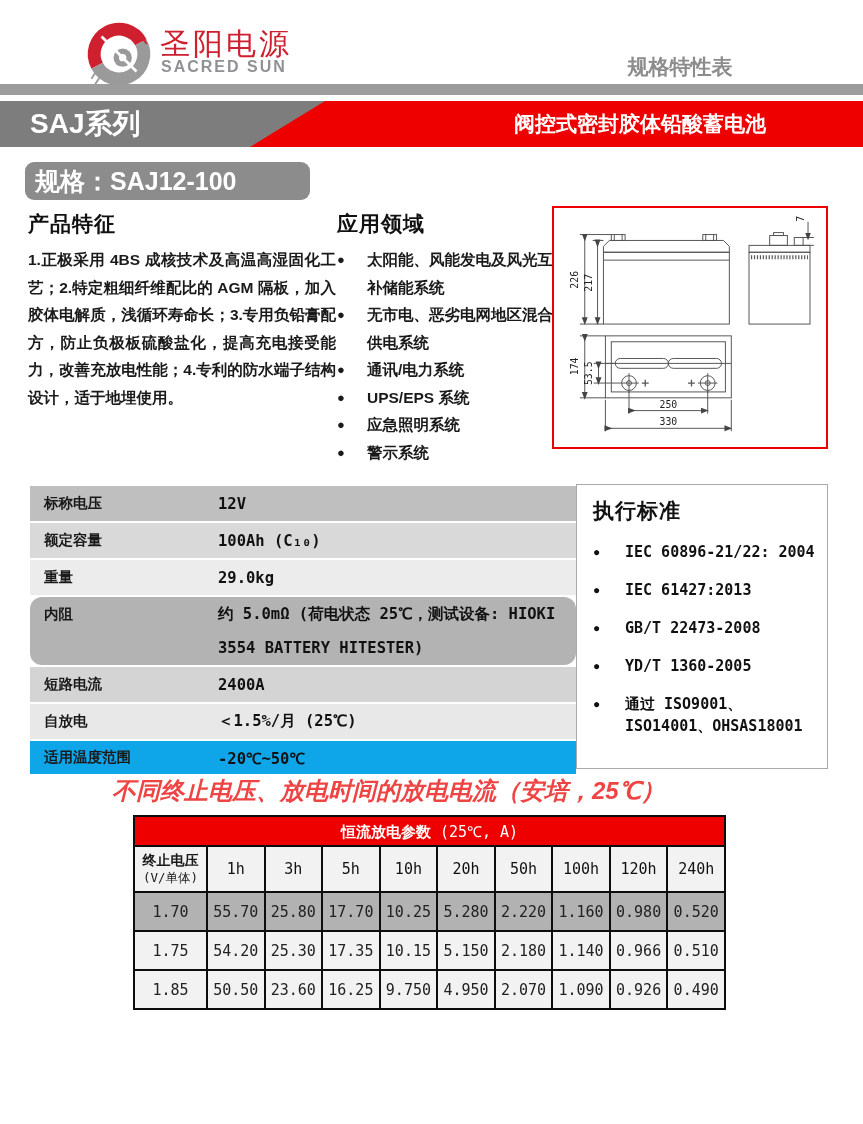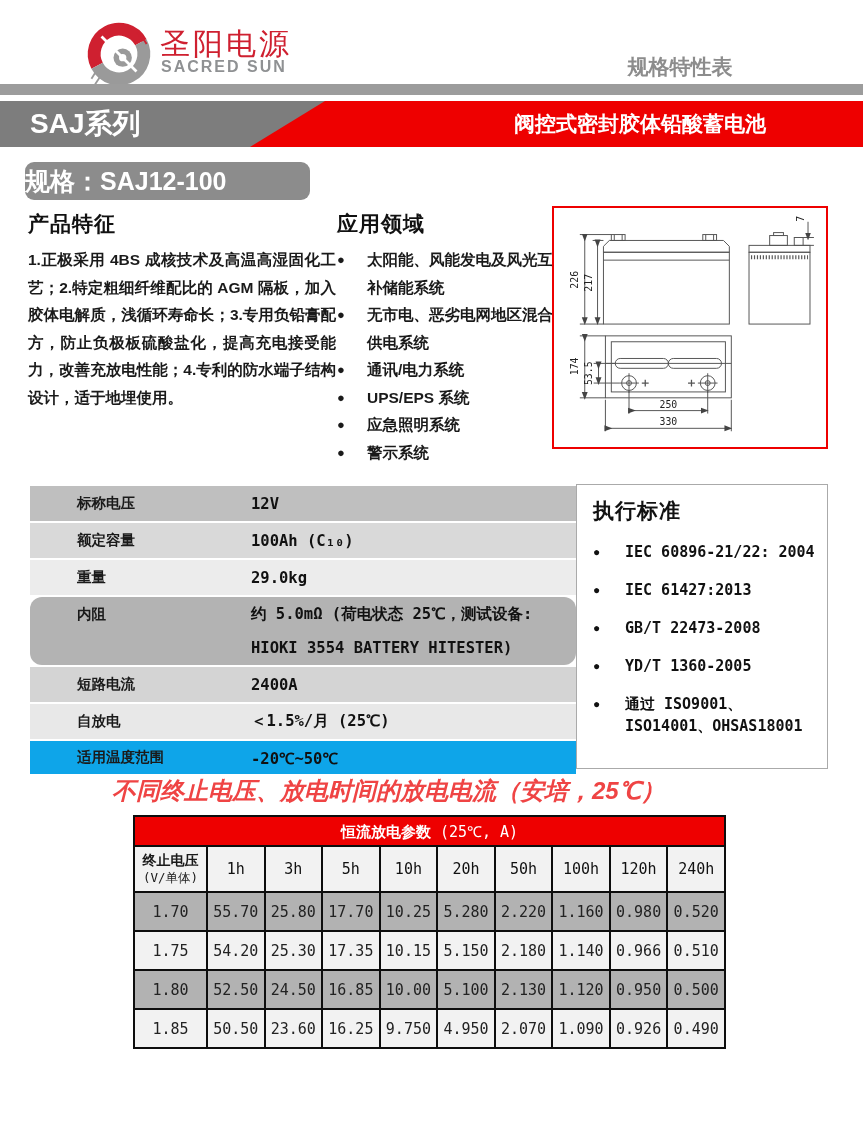--- a/index.html
+++ b/index.html
@@ -18,39 +18,39 @@
   .series-bar{left:0;top:101px;width:863px;height:46px;background:#7d7d7d;}
   .series-red{position:absolute;left:250px;top:0;width:613px;height:46px;background:#ee0000;
               clip-path:polygon(75px 0,100% 0,100% 100%,0 100%);}
   .series-name{position:absolute;left:30px;top:0;height:34px;line-height:46px;
                color:#fff;font-size:28px;font-weight:bold;}
   .series-type{position:absolute;left:490px;top:0;width:300px;height:46px;line-height:46px;
                text-align:center;color:#fff;font-size:21px;font-weight:bold;}
 
   
   .badge{left:25px;top:162px;width:285px;height:38px;background:#8c8c8c;border-radius:9px;
-         color:#fff;font-size:25px;font-weight:bold;line-height:38px;box-sizing:border-box;}
+         color:#fff;font-size:25px;font-weight:bold;line-height:38px;padding-left:10px;box-sizing:border-box;}
 
   
   .sec-title{font-size:21px;font-weight:bold;color:#111;letter-spacing:1px;}
   .features{left:28px;top:210px;width:308px;}
   .features .body{margin-top:8px;font-size:15.5px;font-weight:bold;line-height:27.5px;text-align:justify;}
   .apps{left:337px;top:210px;width:218px;}
   .apps .list{margin-top:8px;}
   .app-item{display:flex;font-size:15.5px;font-weight:bold;line-height:27.5px;}
   .app-item .bullet{width:30px;flex:none;font-size:13px;}
 
   
   .diagram{left:552px;top:206px;width:276px;height:243px;border:2px solid #ee0000;background:#fff;box-sizing:border-box;}
   .diagram svg{display:block;width:100%;height:100%;}
   .dim-text{font-family:"DejaVu Sans Mono",monospace;font-size:10px;fill:#222;}
 
   
   .specs{left:30px;top:486px;width:546px;}
-  .spec-row{display:flex;margin-bottom:2px;padding-left:33px;}
+  .spec-row{display:flex;margin-bottom:2px;}
   .spec-label{width:170px;flex:none;margin-right:4px;display:flex;align-items:center;
               padding-left:14px;box-sizing:border-box;font-size:14.5px;font-weight:bold;}
   .spec-value{flex:1;display:flex;align-items:center;padding-left:14px;box-sizing:border-box;
               font-family:"DejaVu Sans Mono",monospace;font-size:15.5px;font-weight:bold;color:#111;}
   .h35{height:35px;} .h68{height:68px;} .h33{height:33px;}
   .row-a{background:#bfbfbf;} .row-b{background:#d9d9d9;} .row-c{background:#ececec;}
   .row-d{background:#b3b3b3;border-radius:12px;} .row-e{background:#d4d4d4;} .row-f{background:#e8e8e8;} .row-g{background:#0ea5e9;}
   .top-align .spec-label{align-items:flex-start;line-height:34px;}
   .top-align .spec-value{align-items:flex-start;line-height:34px;}
 
@@ -320,32 +320,20 @@
       <td>54.20</td>
       <td>25.30</td>
       <td>17.35</td>
       <td>10.15</td>
       <td>5.150</td>
       <td>2.180</td>
       <td>1.140</td>
       <td>0.966</td>
       <td>0.510</td>
     </tr>
-    <tr class="data-row gray">
-      <td>1.80</td>
-      <td>52.50</td>
-      <td>24.50</td>
-      <td>16.85</td>
-      <td>10.00</td>
-      <td>5.100</td>
-      <td>2.130</td>
-      <td>1.120</td>
-      <td>0.950</td>
-      <td>0.500</td>
-    </tr>
     <tr class="data-row lite">
       <td>1.85</td>
       <td>50.50</td>
       <td>23.60</td>
       <td>16.25</td>
       <td>9.750</td>
       <td>4.950</td>
       <td>2.070</td>
       <td>1.090</td>
       <td>0.926</td>

